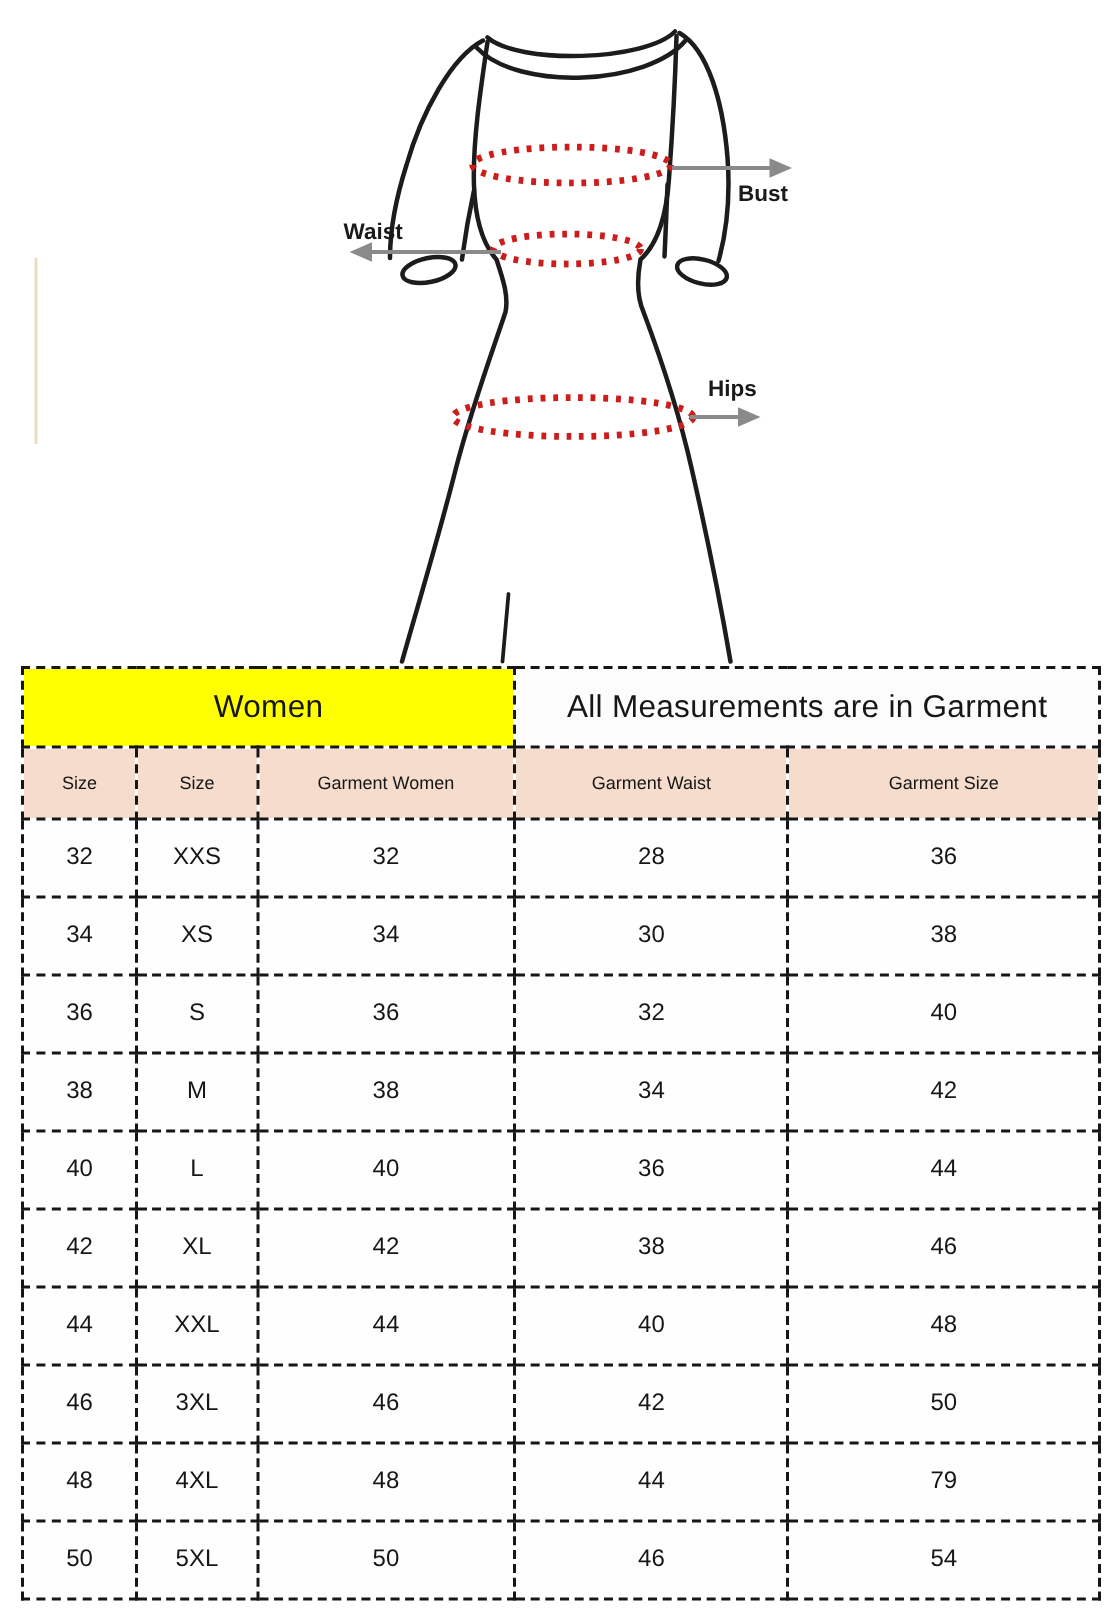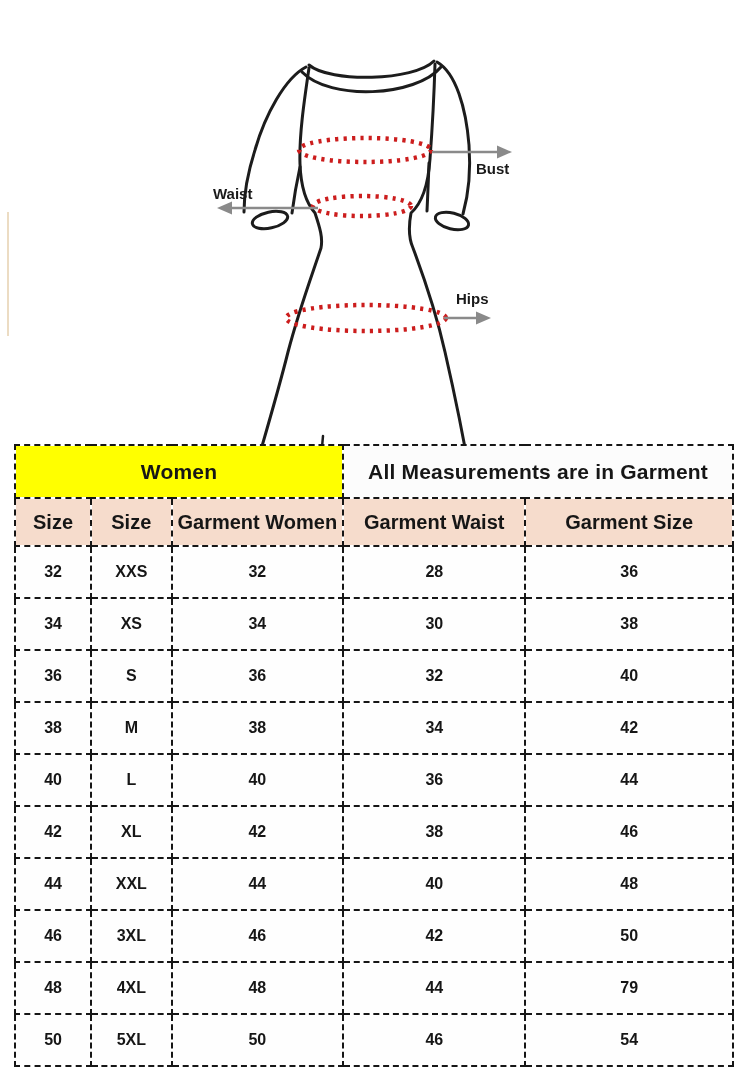--- a/index.html
+++ b/index.html
@@ -19,22 +19,22 @@
   body{font-family:"Liberation Sans", sans-serif;}
   .page{
     position:relative;
     width:746px;
     height:1080px;
     background:#ffffff;
     overflow:hidden;
   }
   .diagram{
     position:absolute;
-    left:0; top:0;
-    width:648px; height:445px;margin-top:40px;
+    left:16px; top:0;
+    width:648px; height:445px;
   }
   .diagram svg{display:block;}
   .svg-label{
     font-family:"Liberation Sans", sans-serif;
     font-size:15px;
     font-weight:700;
     fill:var(--label);
   }
   .size-table{
     position:absolute;
@@ -43,34 +43,34 @@
     width:720px;
     border-collapse:collapse;
     table-layout:fixed;
     text-align:center;
     color:var(--text);
     font-weight:bold;
     background:#ffffff;
   }
   .size-table th, .size-table td{
     border:2px dashed var(--border);
-    font-weight:bold;
+    font-weight:normal;
     overflow:hidden;
     white-space:nowrap;
   }
   .size-table .group-row th{
     height:53px;
     font-size:21px;
     letter-spacing:.2px;
   }
   .size-table .group-women{background:var(--women-bg);}
   .size-table .group-units{background:var(--units-bg);}
   .size-table .cols-row th{
     height:48px;
-    font-size:20px;
+    font-size:12px;
     background:var(--header-bg);
   }
   .size-table tbody td{
     height:52px;
     font-size:16px;
     background:var(--cell-bg);
   }
 </style>
 </head>
 <body>

